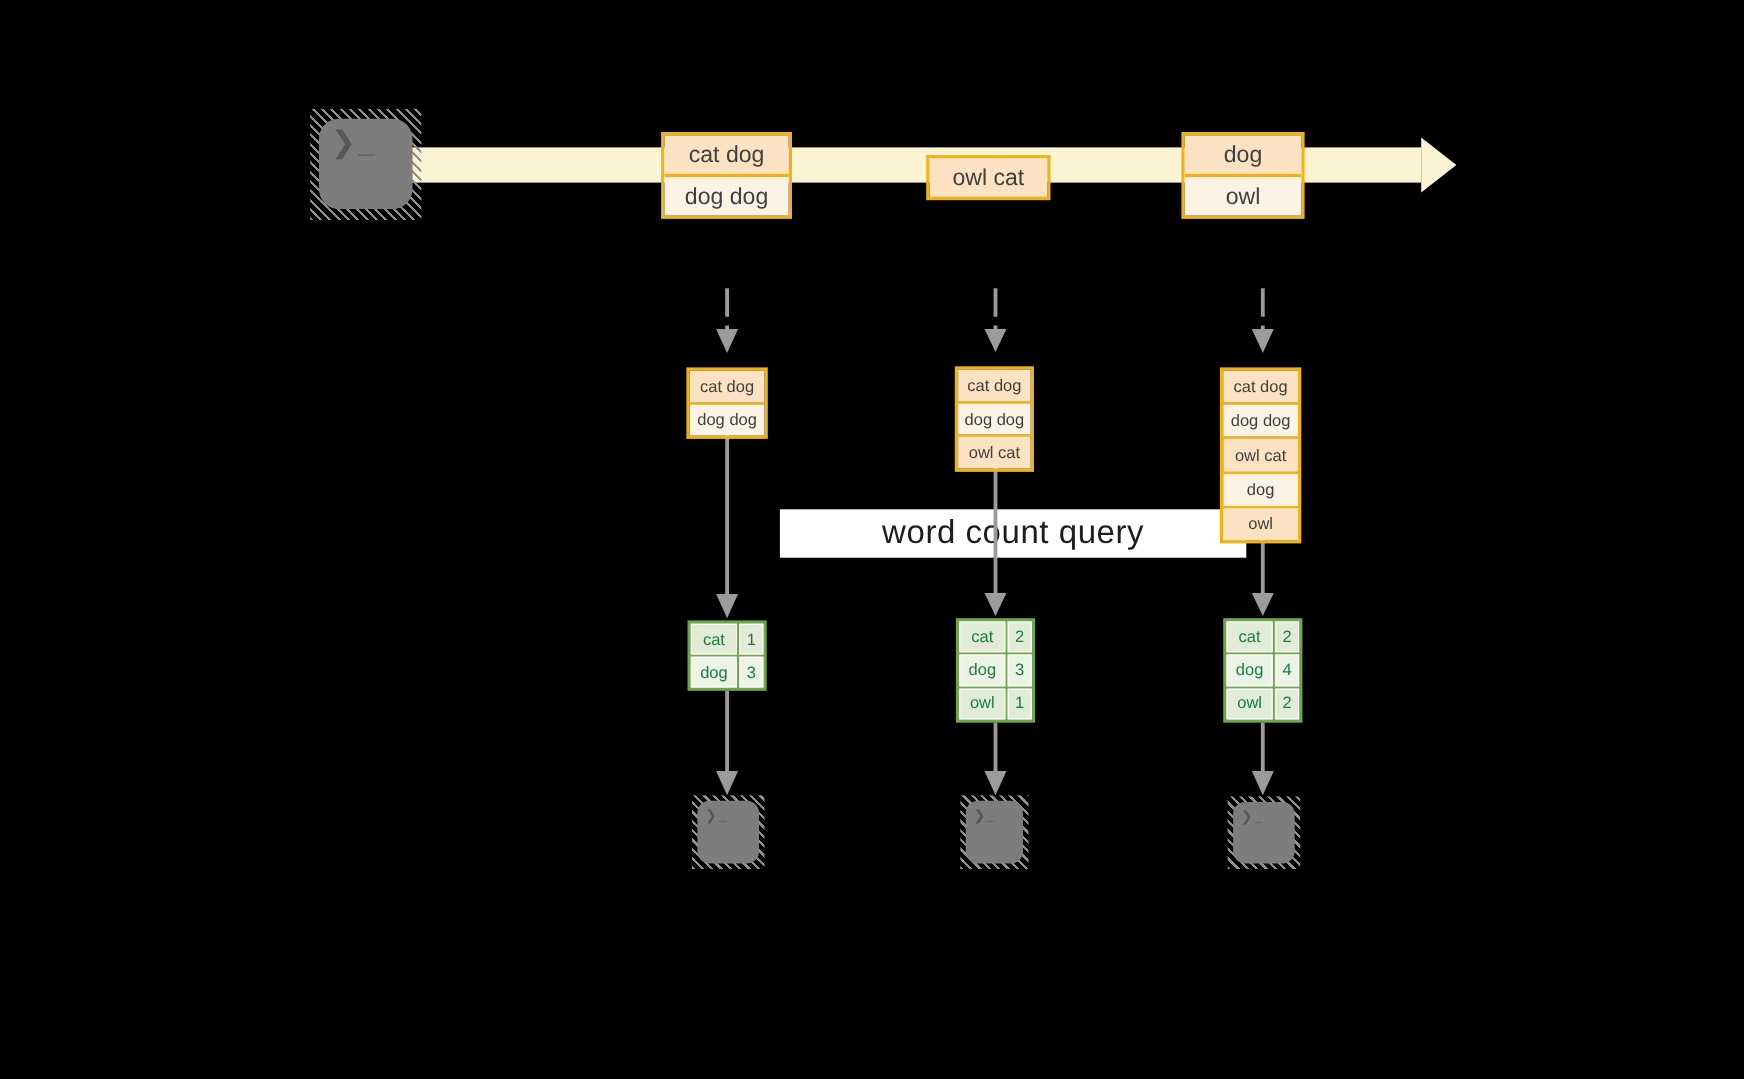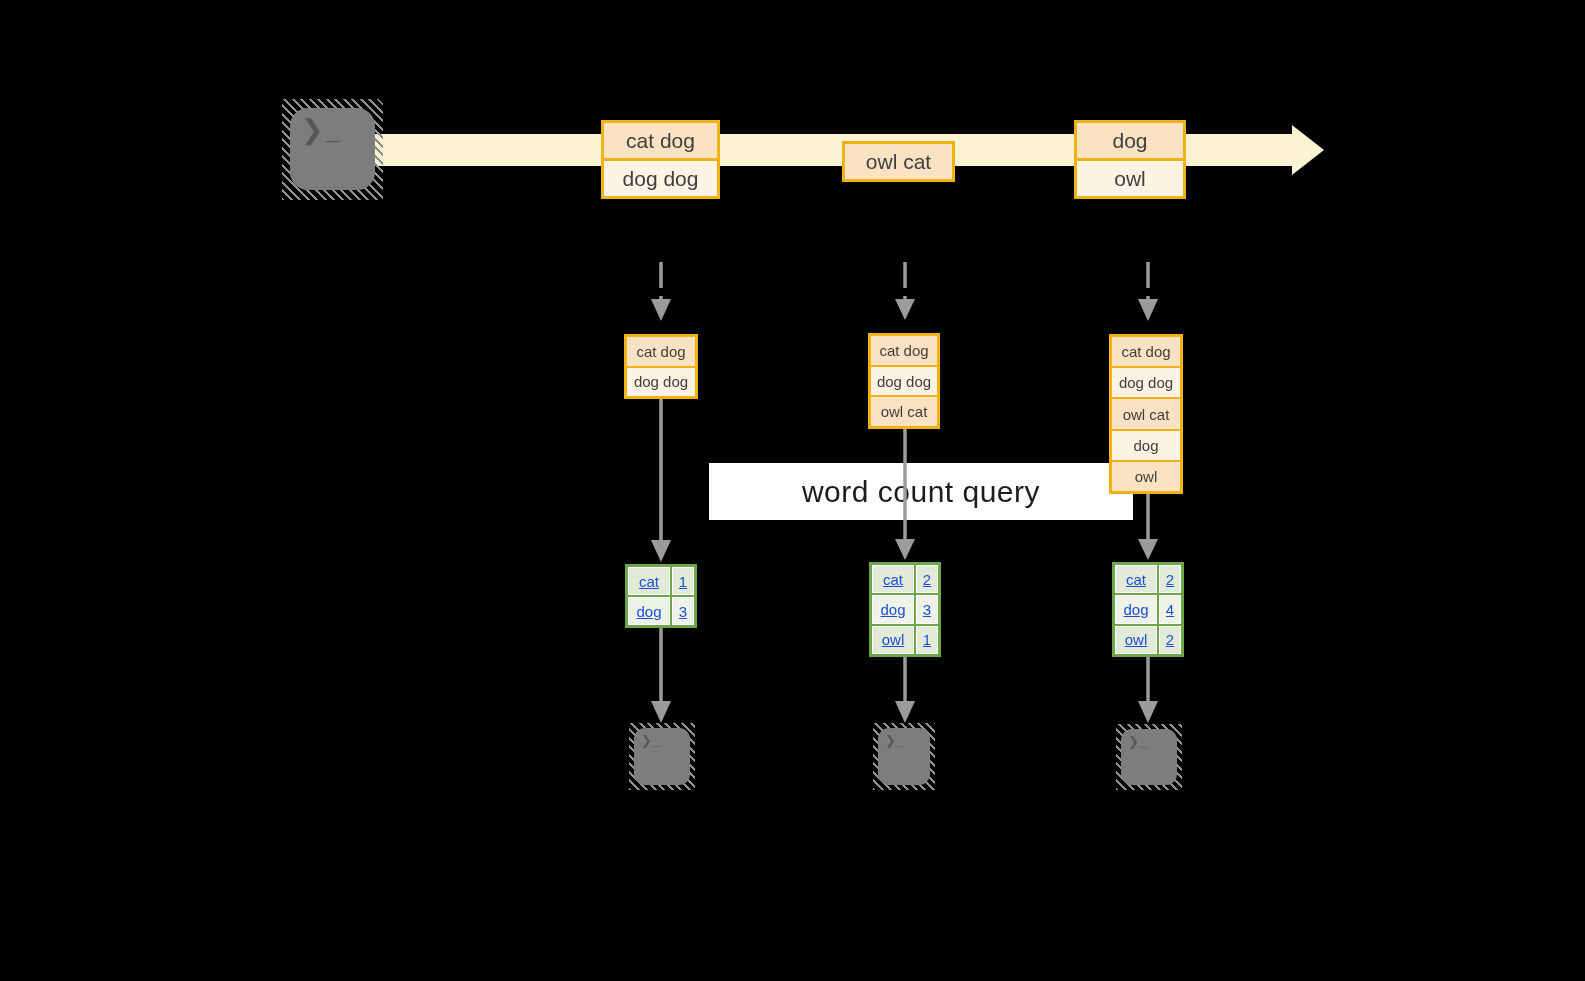--- a/index.html
+++ b/index.html
@@ -24,28 +24,28 @@
   .obox{position:absolute;z-index:4;border:3px solid #F0B316;box-sizing:border-box;
     display:flex;flex-direction:column;color:#3F3F3F;text-align:center;margin-top:12px;}
   .obox .row{flex:1;display:flex;align-items:center;justify-content:center;}
   .obox .row:nth-child(odd){background:#FAE2C2;}
   .obox .row:nth-child(even){background:#FDF3E5;}
   .ebox .row{font-size:21px;}
   .ebox .row + .row{border-top:3px solid #F0B316;}
   .sbox .row{font-size:15px;}
   .sbox .row + .row{border-top:2.5px solid #F0B316;}
   
-  .banner{position:absolute;left:709px;top:463px;width:424px;height:57px;background:#FFFFFF;z-index:2;
+  .banner{position:absolute;left:709px;top:463px;width:424px;height:44px;background:#FFFFFF;z-index:2;
     display:flex;align-items:center;justify-content:center;}
   .banner span{font-size:30px;color:#1D1D1D;letter-spacing:0.5px;}
   
   .gtable{position:absolute;z-index:4;background:#6EA74A;box-sizing:border-box;
     padding:3px;display:grid;grid-template-columns:42px 1fr;gap:2px;}
   .gcell{border:1.5px solid #FFFFFF;box-sizing:border-box;display:flex;align-items:center;justify-content:center;
-    font-size:15px;color:#1d4ed8;text-decoration:underline;}
+    font-size:15px;color:#15803d;}
   .gcell:nth-child(4n+1),.gcell:nth-child(4n+2){background:#E2EBD8;}
   .gcell:nth-child(4n+3),.gcell:nth-child(4n){background:#EEF3E8;}
   
   .connectors{position:absolute;inset:0;z-index:3;pointer-events:none;}
 </style>
 </head>
 <body>
 
 <div class="canvas">
 

